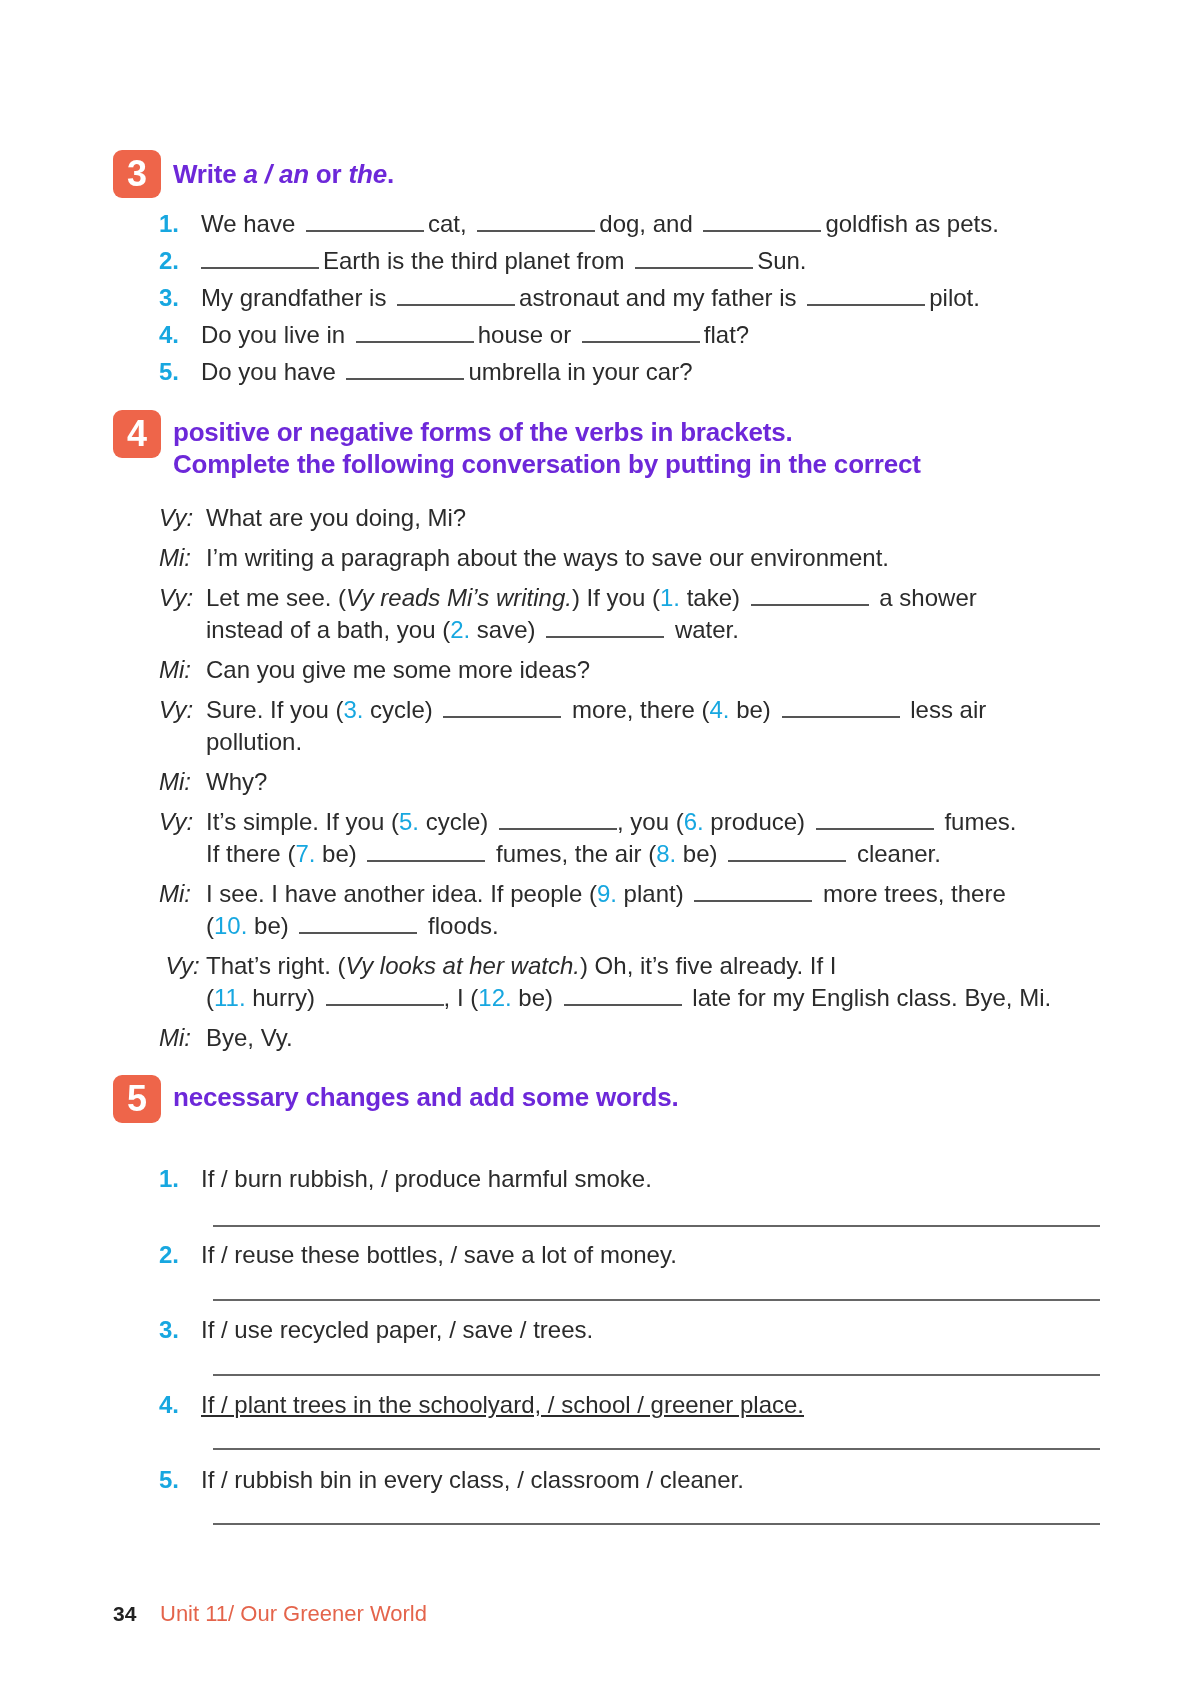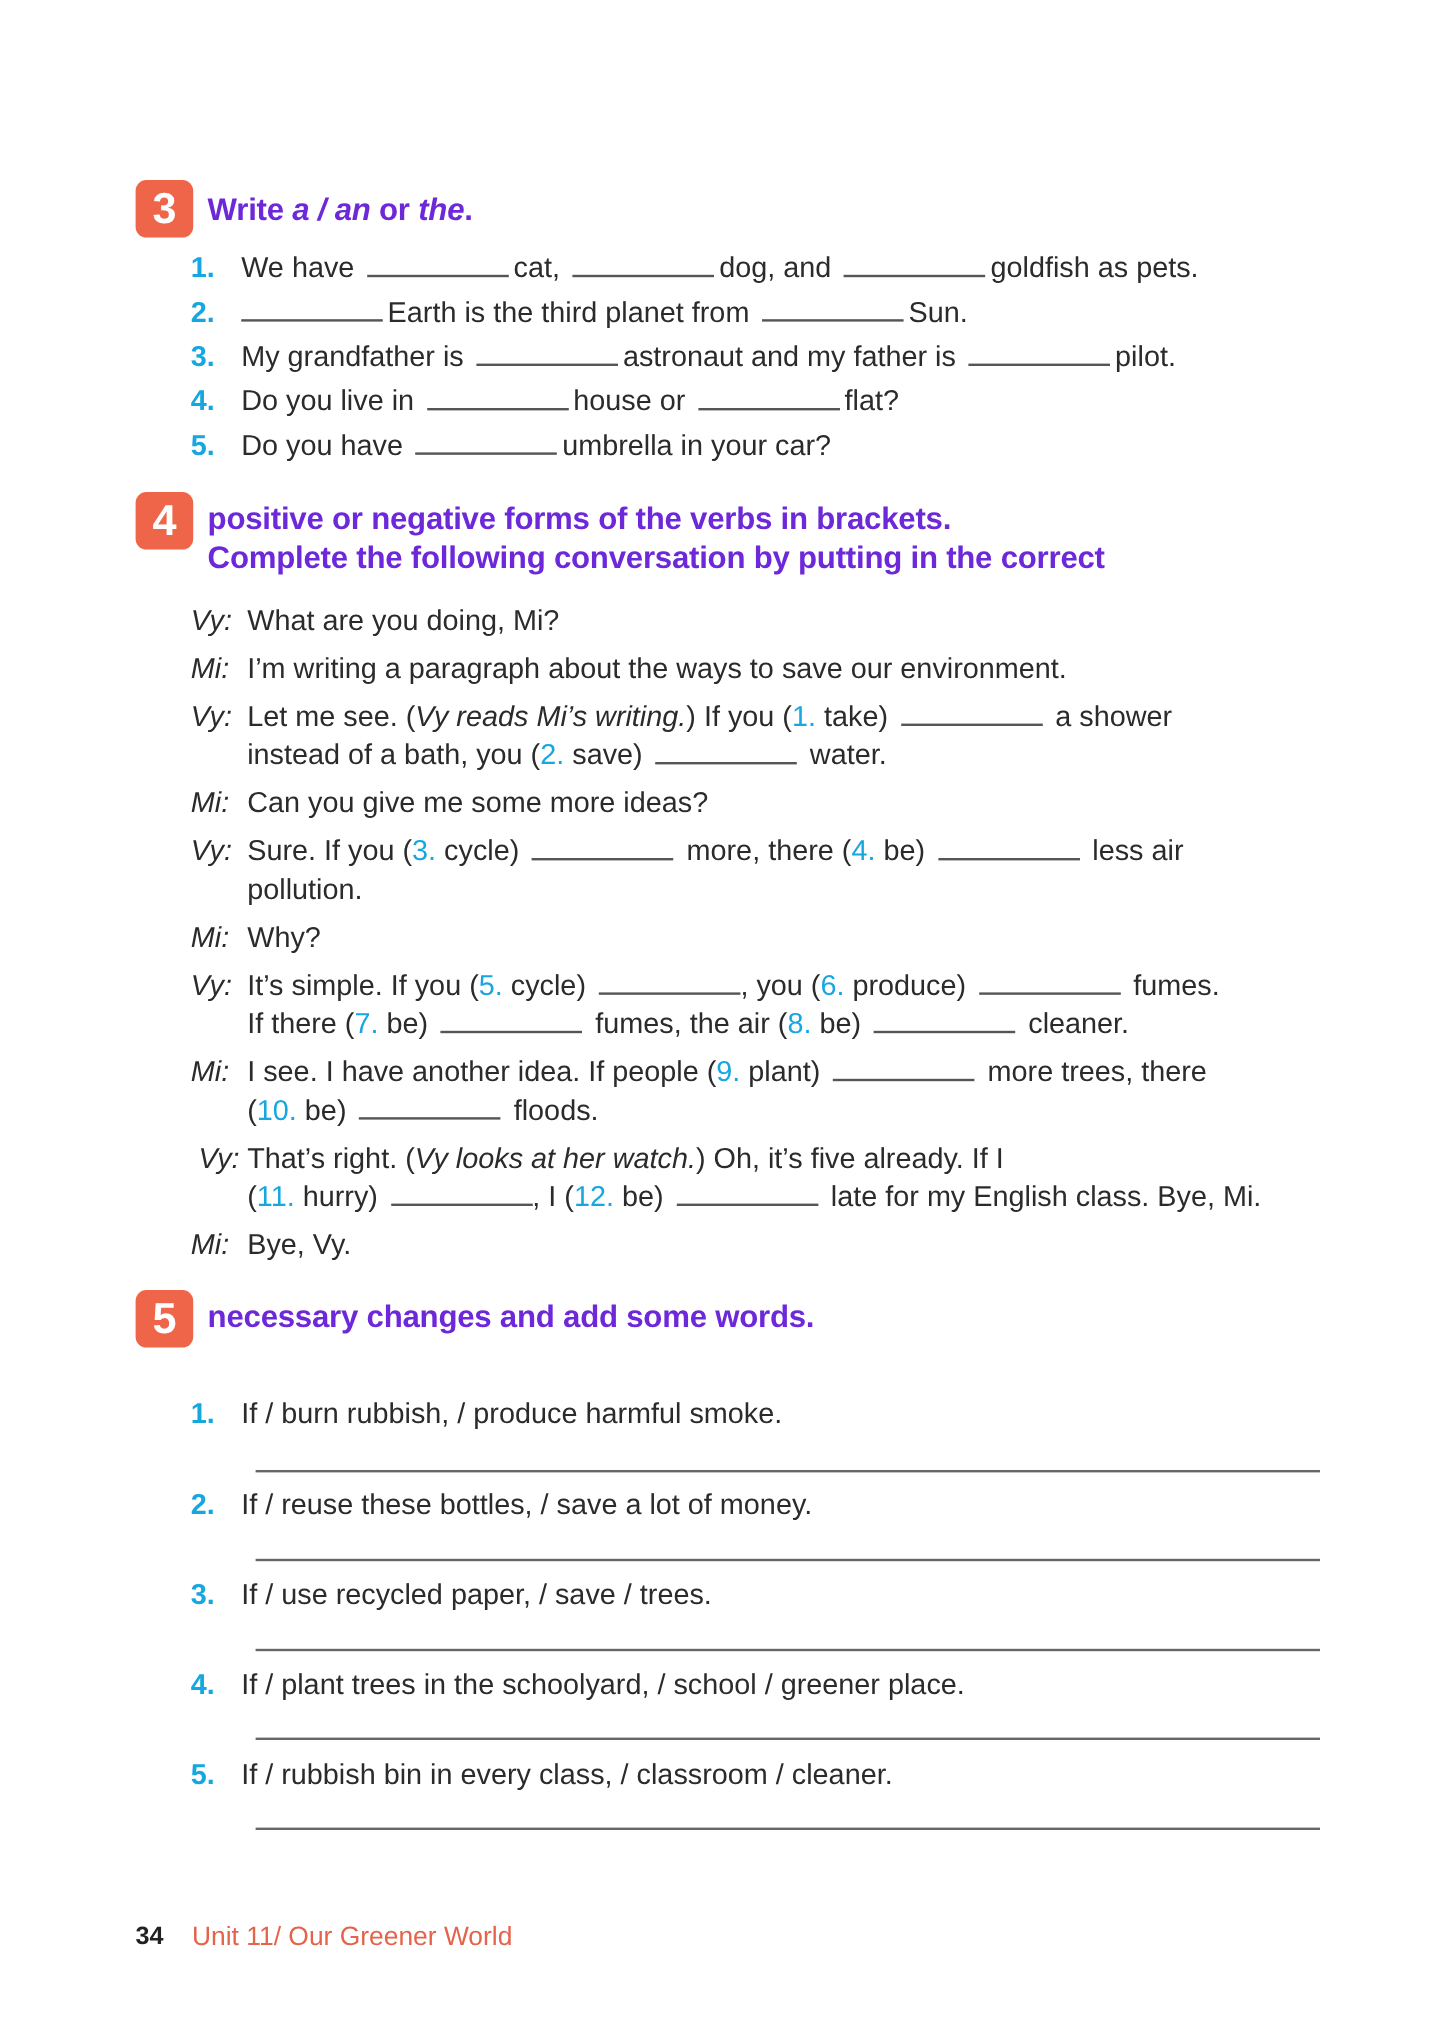--- a/index.html
+++ b/index.html
@@ -131,21 +131,21 @@
 <div class="line" style="top:1240px;">
   <span class="num">2.</span><span>If / reuse these bottles, / save a lot of money.</span>
 </div>
 <div class="answer-line" style="top:1299px;"></div>
 
 <div class="line" style="top:1315px;">
   <span class="num">3.</span><span>If / use recycled paper, / save / trees.</span>
 </div>
 <div class="answer-line" style="top:1374px;"></div>
 
-<div class="line" style="top:1390px;">
+<div class="line" style="top:1390px;text-decoration:underline;">
   <span class="num">4.</span><span>If / plant trees in the schoolyard, / school / greener place.</span>
 </div>
 <div class="answer-line" style="top:1448px;"></div>
 
 <div class="line" style="top:1465px;">
   <span class="num">5.</span><span>If / rubbish bin in every class, / classroom / cleaner.</span>
 </div>
 <div class="answer-line" style="top:1523px;"></div>
 
 <div class="footer-num">34</div>

